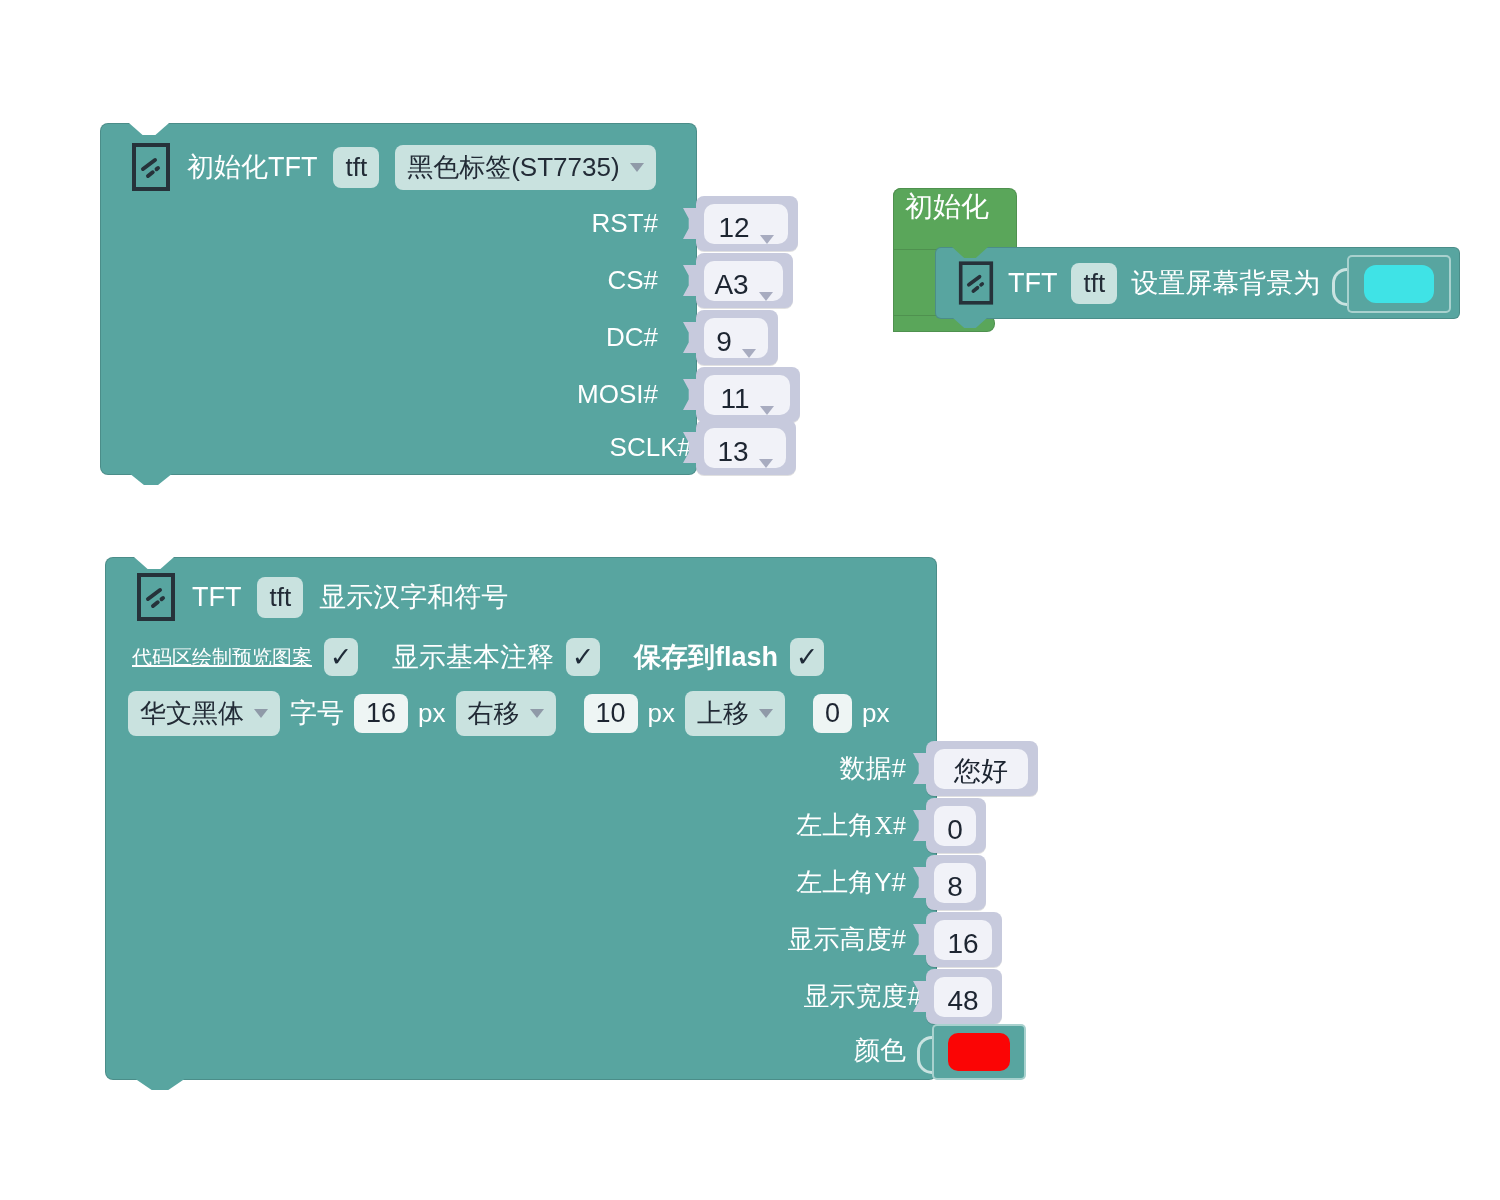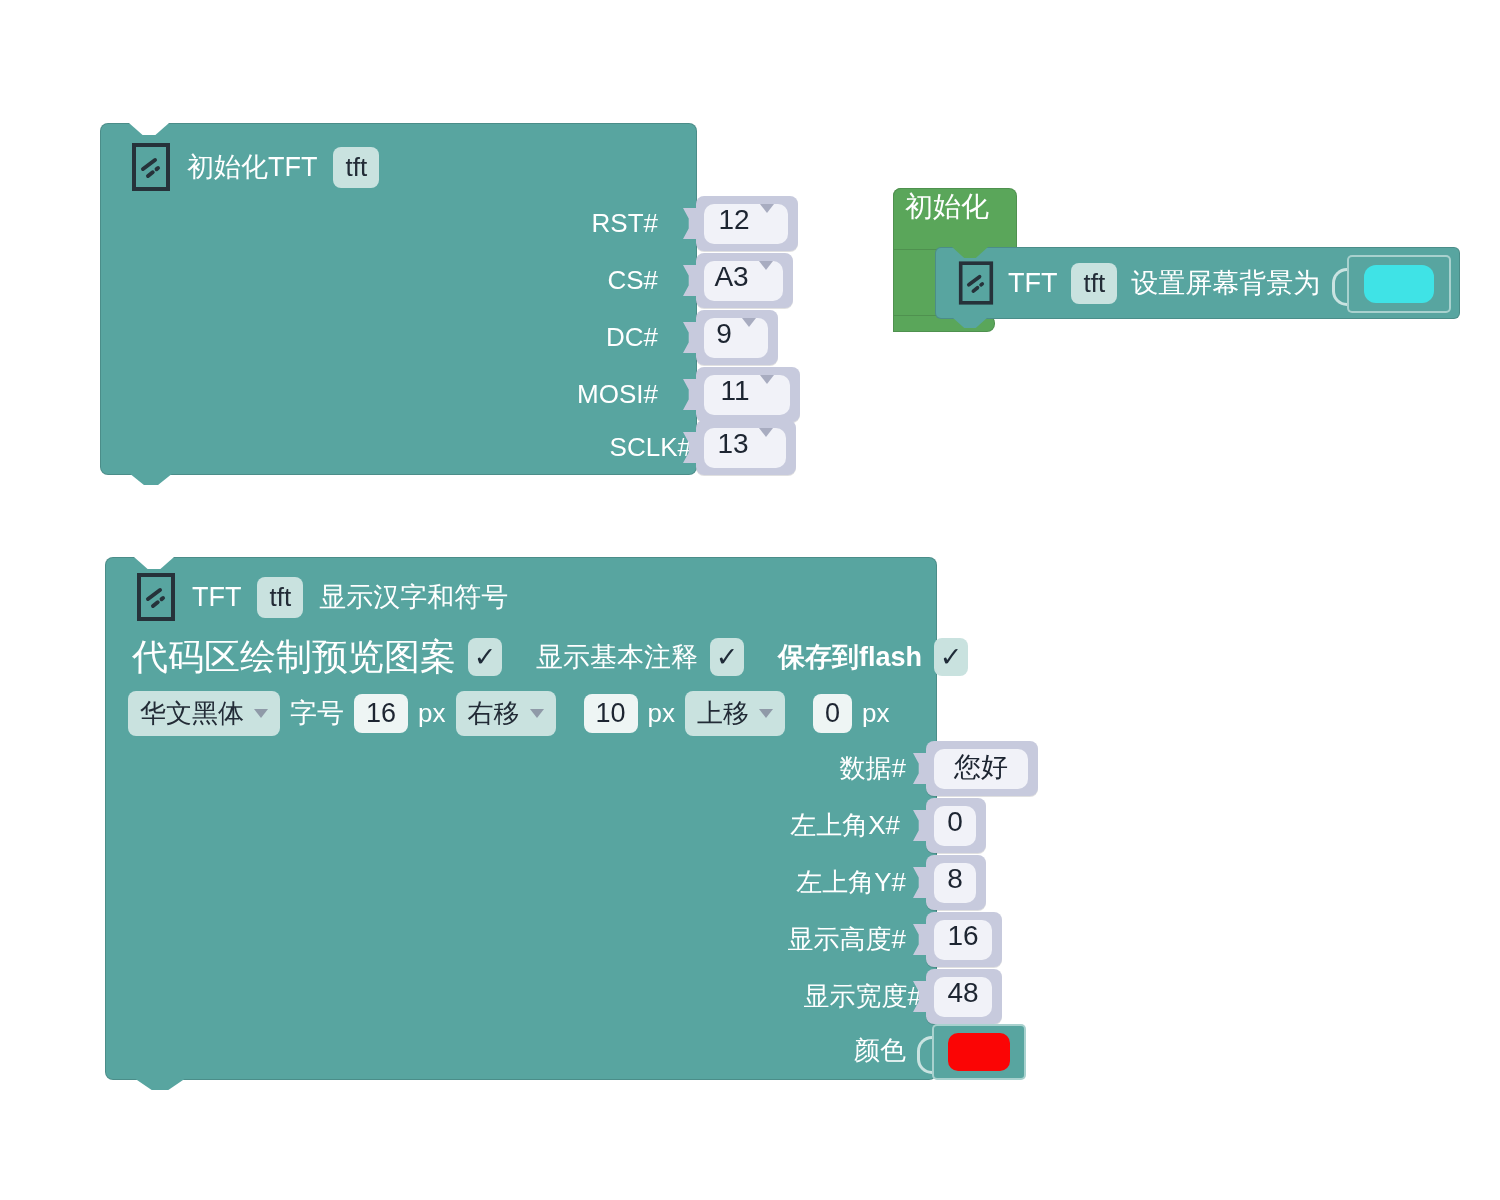--- a/index.html
+++ b/index.html
@@ -34,21 +34,21 @@
   .val{
     position:absolute;top:0;height:55px;background:#c7cadd;border-radius:8px;
     box-shadow:0 1px 0 rgba(0,0,0,0.12);display:flex;align-items:center;z-index:3;
   }
   .val::before{
     content:"";position:absolute;left:-13px;top:12px;width:15px;height:31px;background:#c7cadd;
     clip-path:polygon(100% 0,0 0,38% 34%,38% 66%,0 100%,100% 100%);
   }
   .vfield{
     margin:0 10px 0 8px;flex:1;height:40px;background:#f1f2f8;border-radius:10px;
-    display:flex;align-items:flex-start;justify-content:center;gap:10px;
+    display:flex;align-items:flex-end;justify-content:center;gap:10px;
     color:#1d2531;font-size:28px;white-space:nowrap;padding:0 8px;
   }
   
   .chk{width:34px;height:38px;background:#c9e2df;border-radius:8px;display:inline-flex;
        align-items:center;justify-content:center;color:#1f2b38;font-size:27px;font-weight:bold;}
   
   .nfield{background:#eef5f4;color:#1d2531;border-radius:8px;font-size:27px;
           padding:4px 12px;display:inline-flex;align-items:center;white-space:nowrap;}
   .ptext{color:#fff;font-size:26px;white-space:nowrap;}
   
@@ -74,20 +74,24 @@
   <div class="hdr" style="left:22px;top:14px;height:58px;">
     <span class="tft-icon">
       <svg width="40" height="50" viewBox="0 0 40 50">
         <rect x="3" y="3" width="34" height="44" fill="none" stroke="#26323a" stroke-width="4"></rect>
         <line x1="12" y1="27" x2="24" y2="18" stroke="#26323a" stroke-width="4" stroke-linecap="round"></line>
         <line x1="17" y1="34" x2="27" y2="26" stroke="#26323a" stroke-width="4" stroke-linecap="round" stroke-dasharray="6 5"></line>
       </svg>
     </span>
     <span class="wtxt">初始化TFT</span>
     <span class="pill">tft</span>
+    <span class="pill">
+      <span>黑色标签(ST7735)</span>
+      <span class="tri"></span>
+    </span>
   </div>
 
   <div class="prow" style="top:72px;">
     <span class="plabel" style="right:38px;">RST#</span>
     <div class="val" style="left:595px;width:102px;">
       <div class="vfield">
           <span>12</span>
         <span class="tri lav"></span>
         </div>
     </div>
@@ -169,21 +173,21 @@
         <line x1="12" y1="27" x2="24" y2="18" stroke="#26323a" stroke-width="4" stroke-linecap="round"></line>
         <line x1="17" y1="34" x2="27" y2="26" stroke="#26323a" stroke-width="4" stroke-linecap="round" stroke-dasharray="6 5"></line>
       </svg>
     </span>
     <span class="wtxt">TFT</span>
     <span class="pill">tft</span>
     <span class="wtxt">显示汉字和符号</span>
   </div>
 
   <div class="hdr" style="left:18px;top:79px;height:40px;gap:12px;">
-    <span class="ptext" style="font-size:36px;">代码区绘制预览图案</span>
+    <span class="ptext" style="font-size:20px;text-decoration:underline;">代码区绘制预览图案</span>
     <span class="chk">✓</span>
     <span style="width:10px;"></span>
     <span class="ptext" style="font-size:27px;">显示基本注释</span>
     <span class="chk">✓</span>
     <span style="width:10px;"></span>
     <span class="ptext" style="font-size:27px;font-weight:bold;">保存到flash</span>
     <span class="chk">✓</span>
   </div>
 
   <div class="hdr" style="left:14px;top:133px;height:44px;gap:10px;">
@@ -212,21 +216,21 @@
 
   <div class="prow" style="top:183px;">
     <span class="plabel" style="right:30px;">数据#</span>
     <div class="val" style="left:820px;width:112px;">
       <div class="vfield" style="font-size:27px;">
           <span>您好</span>
         </div>
     </div>
   </div>
   <div class="prow" style="top:240px;">
-    <span class="plabel" style="right:36px;">左上角X#</span>
+    <span class="plabel" style="right:30px;font-family:Liberation Serif, serif;">左上角X#</span>
     <div class="val" style="left:820px;width:60px;">
       <div class="vfield">
           <span>0</span>
         </div>
     </div>
   </div>
   <div class="prow" style="top:297px;">
     <span class="plabel" style="right:30px;">左上角Y#</span>
     <div class="val" style="left:820px;width:60px;">
       <div class="vfield">

